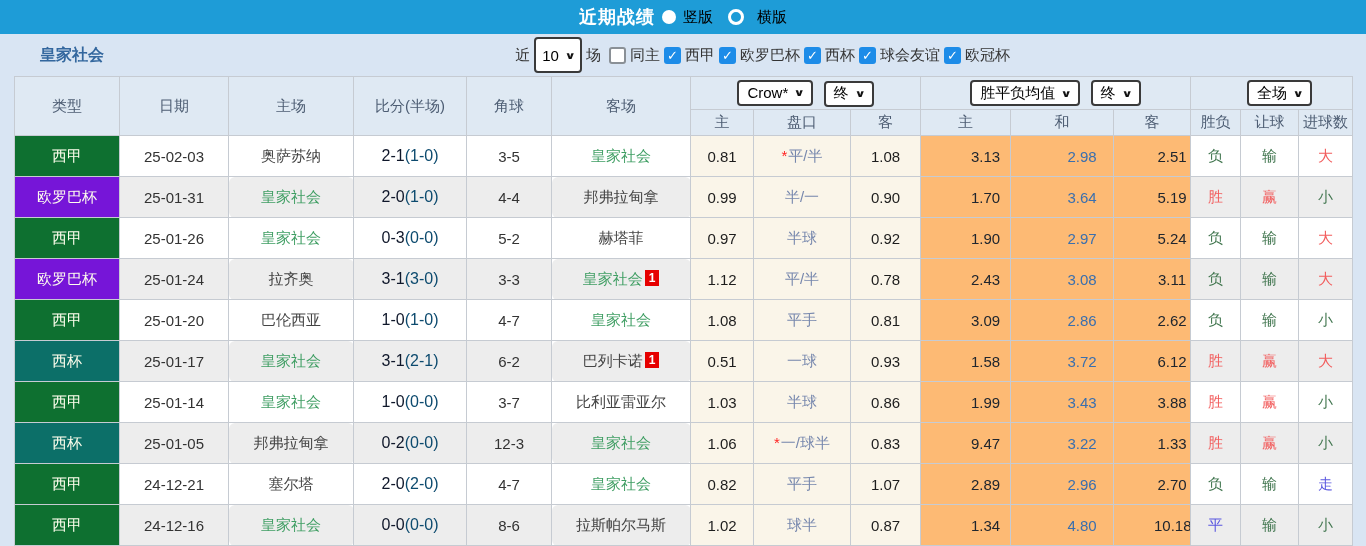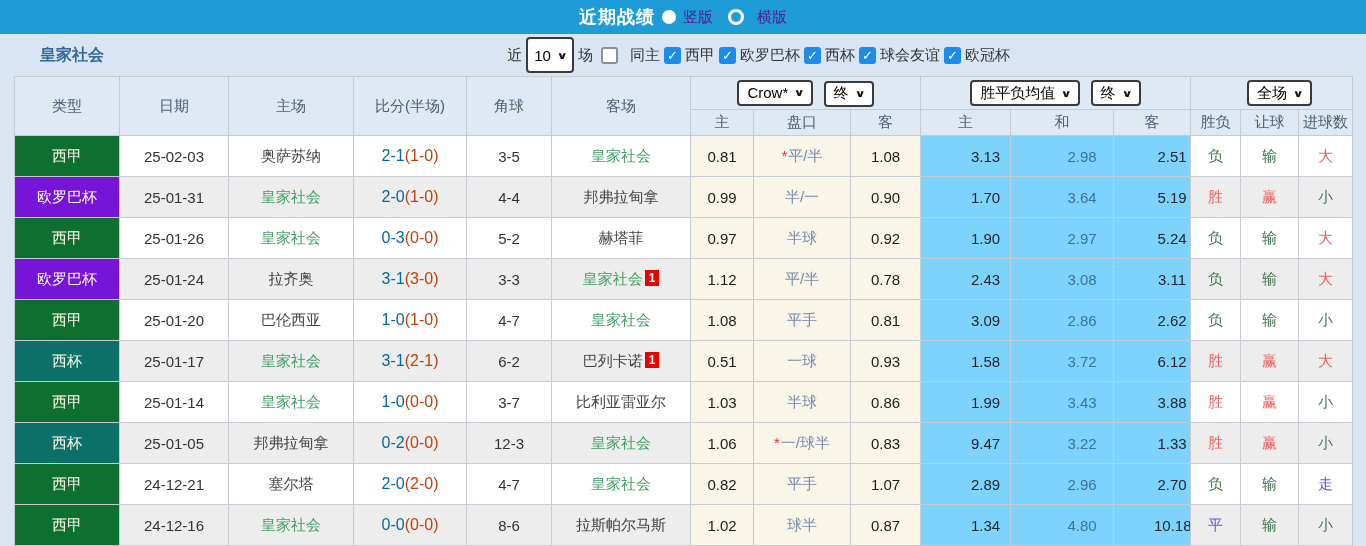--- a/index.html
+++ b/index.html
@@ -6,21 +6,21 @@
   html,body { width: 1366px; height: 546px; overflow: hidden; }
   body { font-family: "Liberation Sans", "DejaVu Sans", sans-serif; background: #d9e5f3; }
 
   
   .titlebar { height: 34px; background: #1e9cd7; display: flex; align-items: center; justify-content: center; }
   .title-center { display: flex; align-items: center; gap: 7px; }
   .app-title { color: #ffffff; font-weight: bold; font-size: 18px; letter-spacing: 1px; }
   .radio { width: 14px; height: 14px; border-radius: 50%; display: inline-block; flex: none; cursor: pointer; }
   .radio.selected { background: #ffffff; }
   .radio.unselected { width: 16px; height: 16px; background: #1e9cd7; border: 3.5px solid #ffffff; }
-  .radio-label { font-size: 15px; color: #4c1d95; cursor: pointer; }
+  .radio-label { font-size: 15px; color: #000000; cursor: pointer; }
   .radio-label.second { margin-left: 6px; }
 
   
   .filterbar { height: 42px; display: flex; align-items: center; padding-left: 40px; background: #d9e5f3; }
   .team-name { font-size: 16px; font-weight: bold; color: #33679e; cursor: pointer; }
   .filters { margin-left: auto; margin-right: 352px; display: flex; align-items: center; font-size: 15px; color: #333; }
   .flabel { margin: 0 4px; white-space: nowrap; }
   .cb { width: 17px; height: 17px; border-radius: 3px; display: inline-block; flex: none; cursor: pointer; }
   .cb.checked { background: #1d8ce8; color: #fff; text-align: center; line-height: 17px; font-size: 13px; font-weight: bold; }
   .cb.unchecked { background: #fff; border: 2px solid #8a9096; margin: 0 4px; }
@@ -39,29 +39,29 @@
   tr.h1 th { height: 33px; }
   tr.h2 th { height: 26px; }
   th.grp-scope { padding-left: 56px; text-align: left; }
   tbody td { height: 41px; font-size: 15px; color: #333; }
   tr.odd  { background: #ffffff; }
   tr.even { background: #ededed; }
   td.type { color: #ffffee; }
   td.type.liga   { background: #0e7030; }
   td.type.europa { background: #7615d8; }
   td.type.copa   { background: #0c6f68; }
-  td.team { color: #444; cursor: pointer; }
+  td.team { color: #444; cursor: pointer; border-radius: 6px; }
   td.team.subject { color: #3f9e63; }
   td.score { font-size: 16px; }
-  td.score .ft { color: #0369a1; }
-  td.score .ht { color: #c2410c; }
+  td.score .ft { color: #0f172a; }
+  td.score .ht { color: #0c4a6e; }
   td.odds { background: #faf5e9; color: #1d1d1d; }
   td.odds.handicap { color: #7687ad; }
   .star { color: #ff2222; margin-right: 1px; }
-  td.avg { background: #7dd3fc; color: #20262e; padding-left: 40px; }
+  td.avg { background: #fdba74; color: #20262e; padding-left: 40px; }
   td.avg.draw { color: #3a6fae; }
   td.res.red   { color: #f25e5e; }
   td.res.green { color: #41764f; }
   td.res.blue  { color: #5b58e0; }
   .redcard { display: inline-block; background: #e60000; color: #fff; font-size: 12px; font-weight: bold;
              line-height: 16px; height: 16px; padding: 0 4px; margin-left: 2px; vertical-align: 2px; }
 </style>
 </head>
 <body>
 
@@ -78,21 +78,21 @@
 <div class="filterbar">
   <span class="team-name">皇家社会</span>
   <div class="filters">
     <span class="flabel">近</span>
     <span class="sel small">
       <span>10</span>
       <span class="caret">∨</span>
     </span>
     <span class="flabel">场</span>
     <span class="cb unchecked"></span>
-    <span class="flabel" style="margin-left:8px;">同主</span>
+    <span class="flabel" style="margin-left:0;">同主</span>
     <span id="league-filters" style="display:inline-flex;align-items:center;">
         <span class="league-item">
           <span class="cb checked">✓</span>
           <span class="flabel">西甲</span>
         </span>
         <span class="league-item">
           <span class="cb checked">✓</span>
           <span class="flabel">欧罗巴杯</span>
         </span>
         <span class="league-item">

